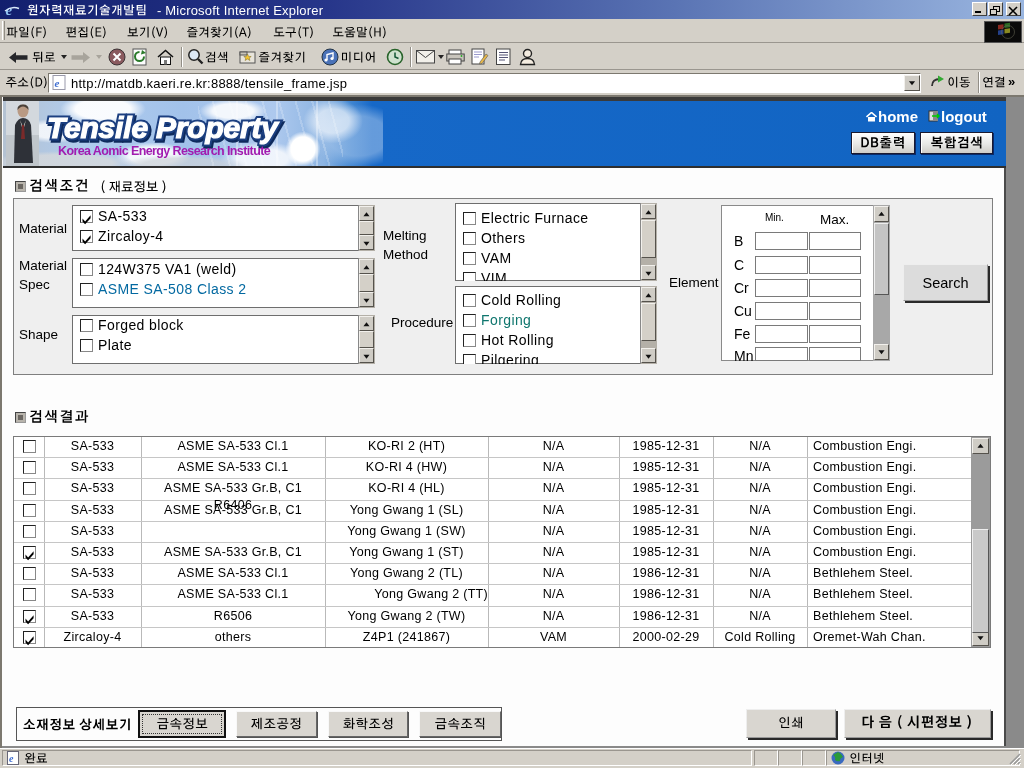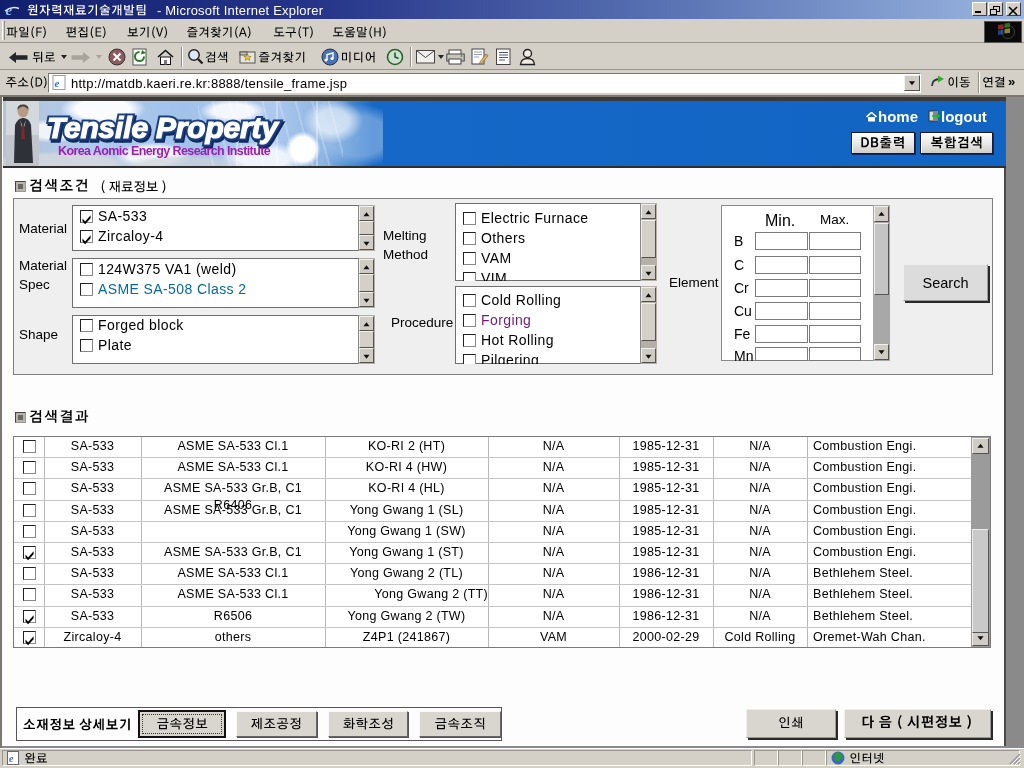--- a/index.html
+++ b/index.html
@@ -294,37 +294,37 @@
     </svg></div>
 <div class="ab sbarrow" style="left:641px;top:265px;width:15px;height:15px"><svg width="13" height="13" viewBox="0 0 15 15">
       <polygon points="4.0,5.5 11.0,5.5 7.5,10.0" fill="#111"></polygon>
     </svg></div>
 <div class="ab" style="left:641px;top:220px;width:15px;height:38px;background:#d4d0c8;border:1px solid;border-color:#f2f0ec #55524c #55524c #f2f0ec"></div>
 <div class="ab lb" style="left:455px;top:286px;width:202px;height:78px;overflow:hidden"></div>
 <div class="ab" style="left:455px;top:286px;width:202px;height:78px;overflow:hidden">
     <div style="position:absolute;left:8px;top:8px;width:13px;height:13px;background:#fff;border:1px solid #222;border-right-color:#888;border-bottom-color:#888"></div>
     <div style="position:absolute;left:26px;top:6px;white-space:nowrap;font-size:14px;letter-spacing:0.4px;color:#000">Cold Rolling</div>
     <div style="position:absolute;left:8px;top:28px;width:13px;height:13px;background:#fff;border:1px solid #222;border-right-color:#888;border-bottom-color:#888"></div>
-    <div style="position:absolute;left:26px;top:26px;white-space:nowrap;font-size:14px;letter-spacing:0.4px;color:#701a75">Forging</div>
+    <div style="position:absolute;left:26px;top:26px;white-space:nowrap;font-size:14px;letter-spacing:0.4px;color:#0f766e">Forging</div>
     <div style="position:absolute;left:8px;top:48px;width:13px;height:13px;background:#fff;border:1px solid #222;border-right-color:#888;border-bottom-color:#888"></div>
     <div style="position:absolute;left:26px;top:46px;white-space:nowrap;font-size:14px;letter-spacing:0.4px;color:#000">Hot Rolling</div>
     <div style="position:absolute;left:8px;top:68px;width:13px;height:13px;background:#fff;border:1px solid #222;border-right-color:#888;border-bottom-color:#888"></div>
     <div style="position:absolute;left:26px;top:66px;white-space:nowrap;font-size:14px;letter-spacing:0.4px;color:#000">Pilgering</div>
   </div>
 <div class="ab" style="left:640px;top:286px;width:17px;height:78px;background:#b4b0a8;border-left:1px solid #888"></div>
 <div class="ab sbarrow" style="left:641px;top:287px;width:15px;height:15px"><svg width="13" height="13" viewBox="0 0 15 15">
       <polygon points="4.0,9.5 11.0,9.5 7.5,5.0" fill="#111"></polygon>
     </svg></div>
 <div class="ab sbarrow" style="left:641px;top:348px;width:15px;height:15px"><svg width="13" height="13" viewBox="0 0 15 15">
       <polygon points="4.0,5.5 11.0,5.5 7.5,10.0" fill="#111"></polygon>
     </svg></div>
 <div class="ab" style="left:641px;top:303px;width:15px;height:38px;background:#d4d0c8;border:1px solid;border-color:#f2f0ec #55524c #55524c #f2f0ec"></div>
 <div class="ab" style="left:669px;top:275px;white-space:nowrap;font-size:13.5px">Element</div>
 <div class="ab" style="left:721px;top:205px;width:169px;height:156px;background:#fff;border:1px solid #8a8a8a"></div>
-<div class="ab" style="left:765px;top:212px;white-space:nowrap;font-size:16px">Min.</div>
+<div class="ab" style="left:765px;top:212px;white-space:nowrap;font-size:10px">Min.</div>
 <div class="ab" style="left:820px;top:212px;white-space:nowrap;font-size:13.5px">Max.</div>
 <div class="ab" style="left:734px;top:233px;white-space:nowrap;font-size:14px">B</div>
 <div class="ab" style="left:755px;top:232px;width:53px;height:18px;background:#fff;border:1px solid #7a7a7a"></div>
 <div class="ab" style="left:809px;top:232px;width:52px;height:18px;background:#fff;border:1px solid #7a7a7a"></div>
 <div class="ab" style="left:734px;top:256.5px;white-space:nowrap;font-size:14px">C</div>
 <div class="ab" style="left:755px;top:255.5px;width:53px;height:18px;background:#fff;border:1px solid #7a7a7a"></div>
 <div class="ab" style="left:809px;top:255.5px;width:52px;height:18px;background:#fff;border:1px solid #7a7a7a"></div>
 <div class="ab" style="left:734px;top:279.5px;white-space:nowrap;font-size:14px">Cr</div>
 <div class="ab" style="left:755px;top:278.5px;width:53px;height:18px;background:#fff;border:1px solid #7a7a7a"></div>
 <div class="ab" style="left:809px;top:278.5px;width:52px;height:18px;background:#fff;border:1px solid #7a7a7a"></div>

